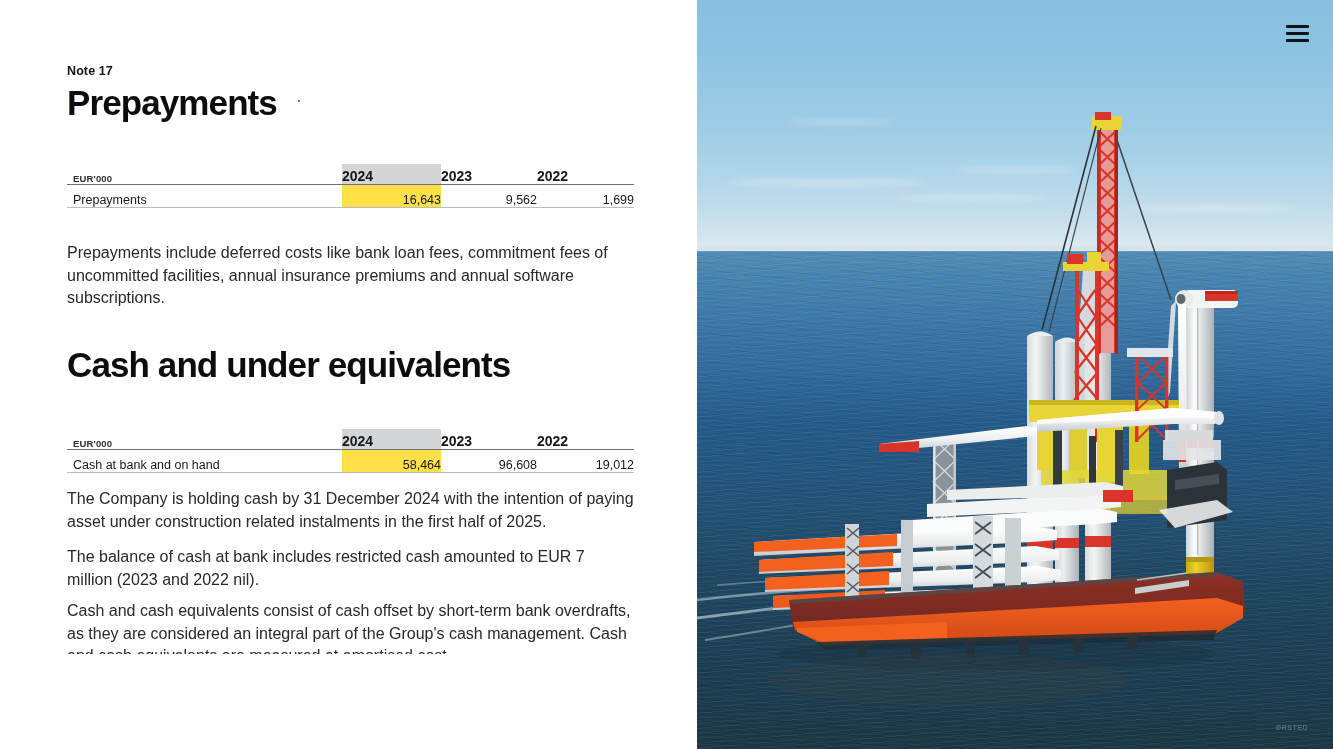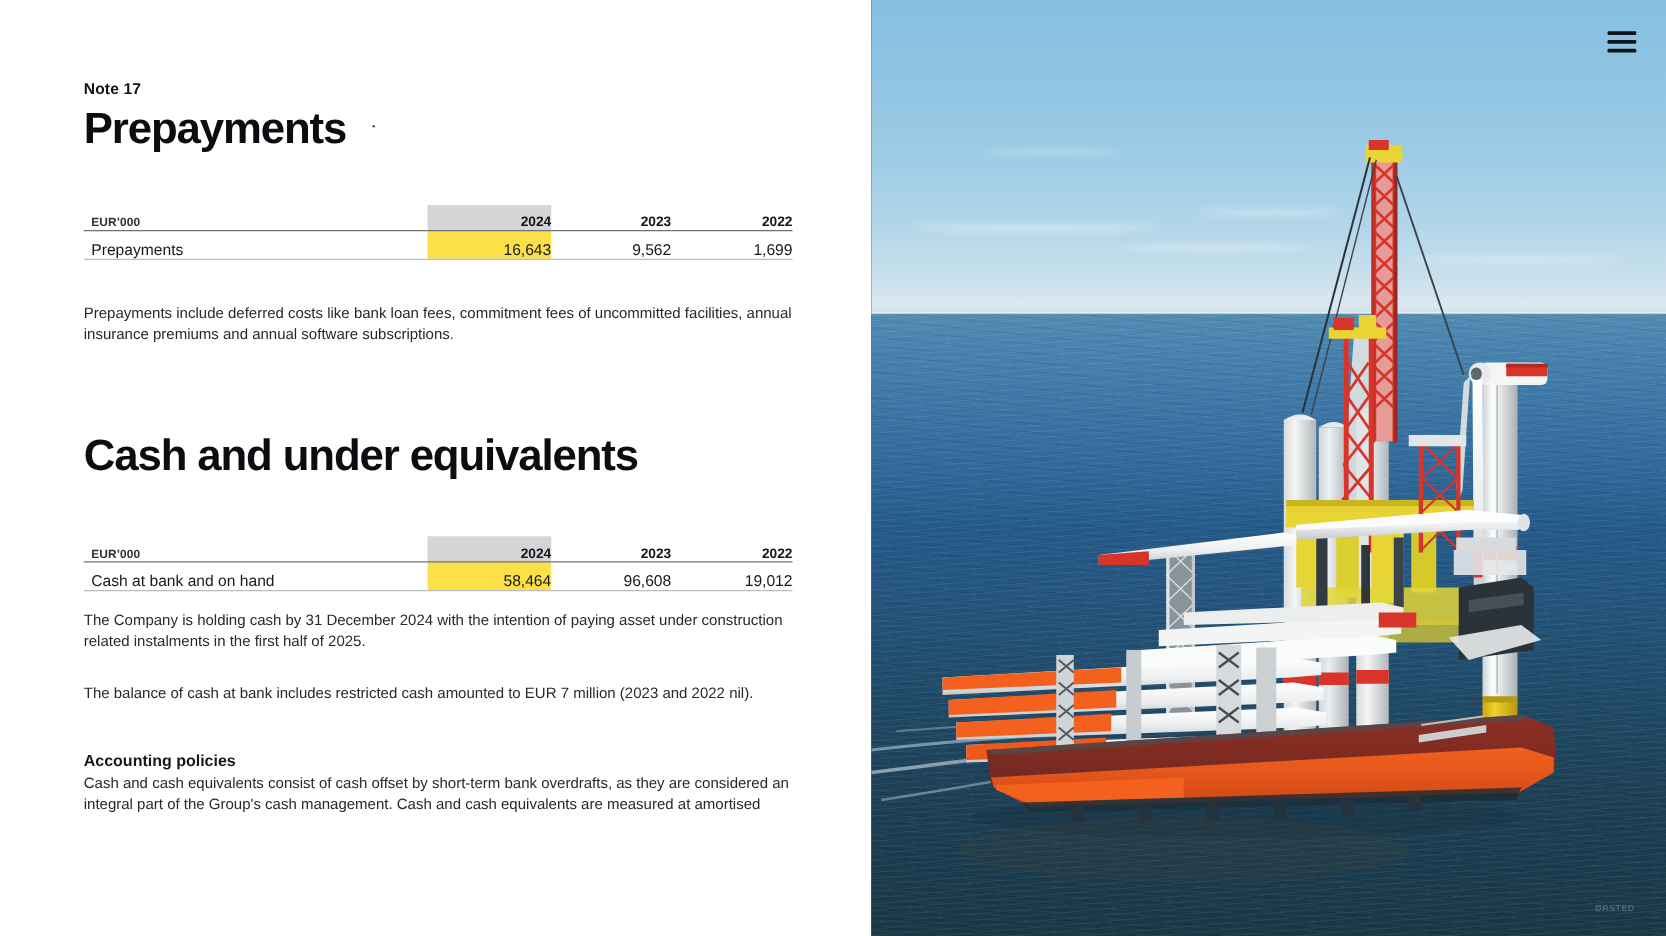--- a/index.html
+++ b/index.html
@@ -73,24 +73,24 @@
   table.fin col.c-y2    { width: 96px; }
   table.fin col.c-y3    { width: 97px; }
 
   table.fin th, table.fin td {
     padding: 0;
     vertical-align: bottom;
   }
 
   .hdr-row th {
     height: 20px;
-    font-size: 11px;
+    font-size: 14px;
     font-weight: bold;
     color: #14181c;
-    text-align: right;
+    text-align: left;
     padding-right: 6px;
     padding-bottom: 3px;
     border-bottom: 1.4px solid #6d7278;
   }
   .hdr-row th.unit {
     text-align: left;
     font-size: 9.5px;
     font-weight: bold;
     color: #2b2f34;
     letter-spacing: 0.15px;
@@ -110,21 +110,21 @@
   }
   .data-row td.label {
     text-align: left;
     padding-left: 6px;
     padding-right: 0;
   }
   .data-row td.hl { background: #fde047; padding-left: 43px; }
 
   
   .body-text {
-    font-size: 12px;
+    font-size: 16px;
     line-height: 1.42;
     color: #25292e;
     width: 567px;
   }
   .body-text.w-narrow { width: 563px; }
 
   .sub-head {
     font-size: 12.8px;
     font-weight: bold;
     color: #14181c;
@@ -310,21 +310,20 @@
 
       <div class="s-para2">
         <p class="body-text">The Company is holding cash by 31 December 2024 with the intention of paying asset under construction related instalments in the first half of 2025.</p>
       </div>
 
       <div class="s-para3">
         <p class="body-text w-narrow">The balance of cash at bank includes restricted cash amounted to EUR 7 million (2023 and 2022 nil).</p>
       </div>
 
       <div class="s-acct">
-        <div class="sub-head">Accounting policies</div>
         <p class="body-text">Cash and cash equivalents consist of cash offset by short-term bank overdrafts, as they are considered an integral part of the Group's cash management. Cash and cash equivalents are measured at amortised cost.</p>
       </div>
 
     </div>
   </div>
 
   <div class="photo-pane">
 
     <div class="sky"></div>
     <div class="cirrus" style="left:30px;  top:180px; width:200px; height:5px;"></div>

